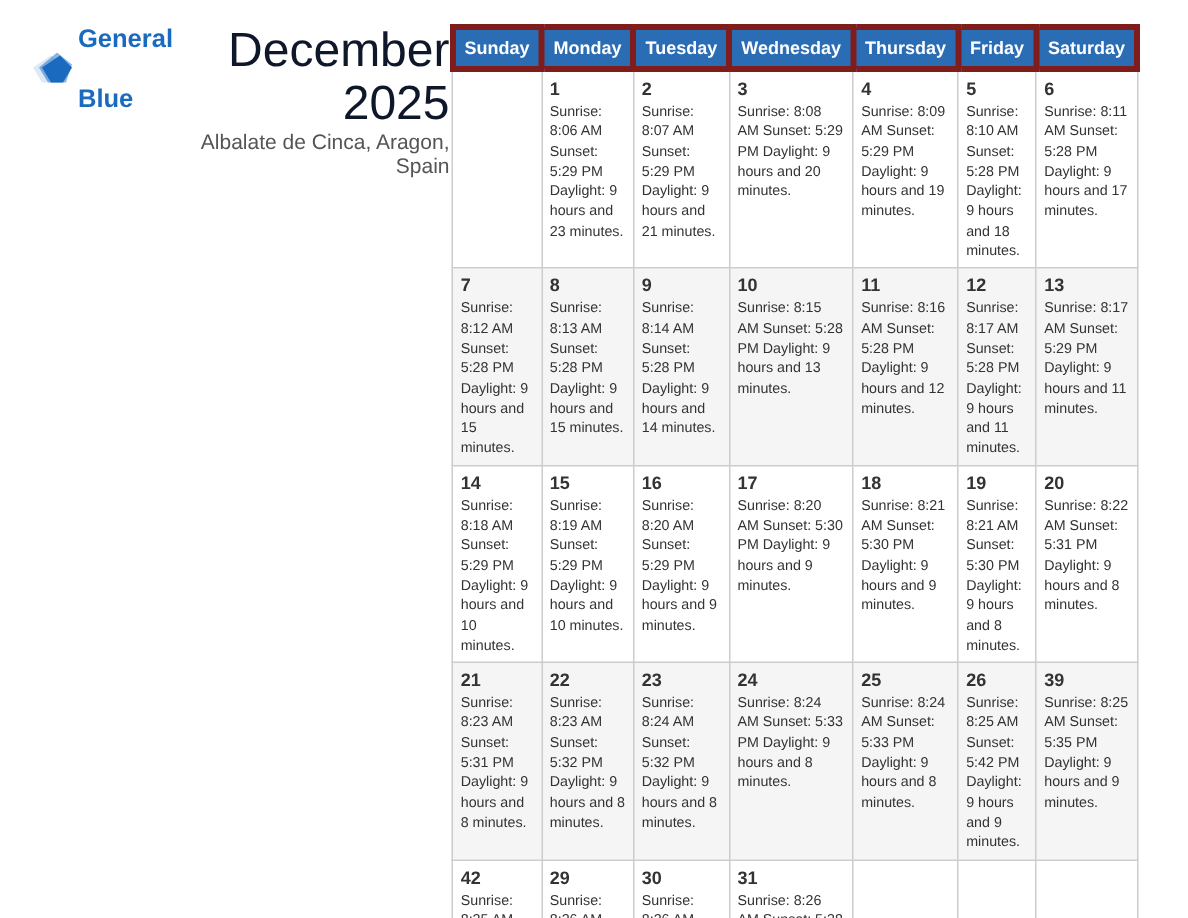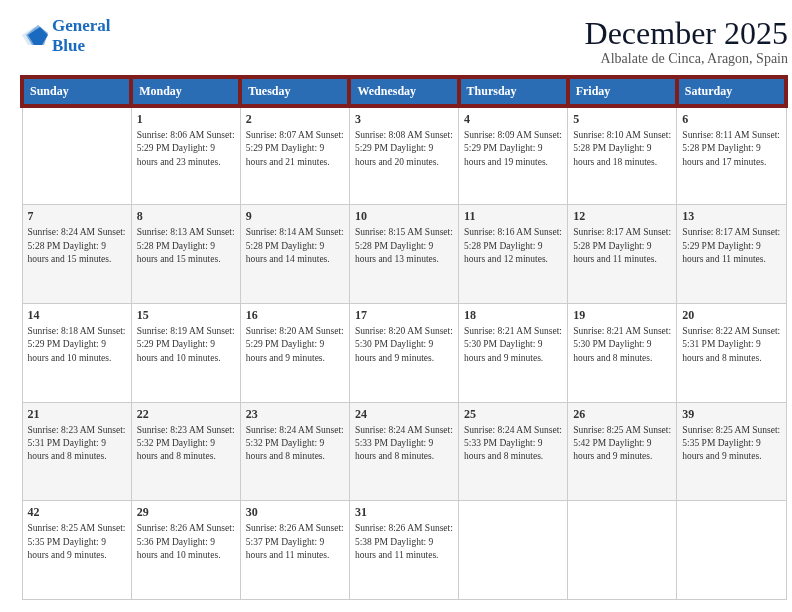--- a/index.html
+++ b/index.html
@@ -6,24 +6,23 @@
     body {
       font-family: Arial, sans-serif;
       background: #fff;
       width: 792px;
       height: 612px;
       overflow: hidden;
     }
     .page {
       width: 792px;
       height: 612px;
-      padding: 16px 4px 12px 20px;
+      padding: 16px 32px 12px 20px;
       display: flex;
-      flex-direction: column;
-      font-family: Liberation Serif, serif;
+      flex-direction: row;
     }
     .header {
       display: flex;
       align-items: flex-start;
       justify-content: space-between;
       margin-bottom: 8px;
     }
     .logo {
       display: flex;
       align-items: center;
@@ -93,21 +92,21 @@
 <div class="page">
   <div class="header">
     <div class="logo">
       <svg class="logo-icon" viewBox="0 0 28 22" xmlns="http://www.w3.org/2000/svg">
         <polygon points="14,2 26,10 20,20 8,20 2,10" fill="#1a6bbf" opacity="0.15"></polygon>
         <polygon points="18,0 28,8 24,20 12,20 6,10" fill="#1a6bbf" opacity="0.5"></polygon>
         <polygon points="20,2 28,10 22,20 14,20 8,10" fill="#1a6bbf"></polygon>
       </svg>
       <div>
         <div style="font-size:17px;font-weight:bold;color:#1a6bbf;line-height:1.15;">General</div>
-        <div style="font-size:17px;font-weight:bold;color:#1a6bbf;line-height:1.15;">Blue</div>
+        <div style="font-size:17px;font-weight:bold;color:#1a6bbf;line-height:1.15;margin-top:20px;">Blue</div>
       </div>
     </div>
     <div class="title-block">
       <div class="month-title">December 2025</div>
       <div class="location">Albalate de Cinca, Aragon, Spain</div>
     </div>
   </div>
 
   <table class="calendar">
     <thead>
@@ -163,21 +162,21 @@
             <span class="day-number">6</span>
             <div class="day-info">Sunrise: 8:11 AM
 Sunset: 5:28 PM
 Daylight: 9 hours
 and 17 minutes.</div>
           </td>
         </tr>
         <tr>
           <td>
             <span class="day-number">7</span>
-            <div class="day-info">Sunrise: 8:24 AM
+            <div class="day-info">Sunrise: 8:12 AM
 Sunset: 5:28 PM
 Daylight: 9 hours
 and 15 minutes.</div>
           </td>
           <td>
             <span class="day-number">8</span>
             <div class="day-info">Sunrise: 8:13 AM
 Sunset: 5:28 PM
 Daylight: 9 hours
 and 15 minutes.</div>

